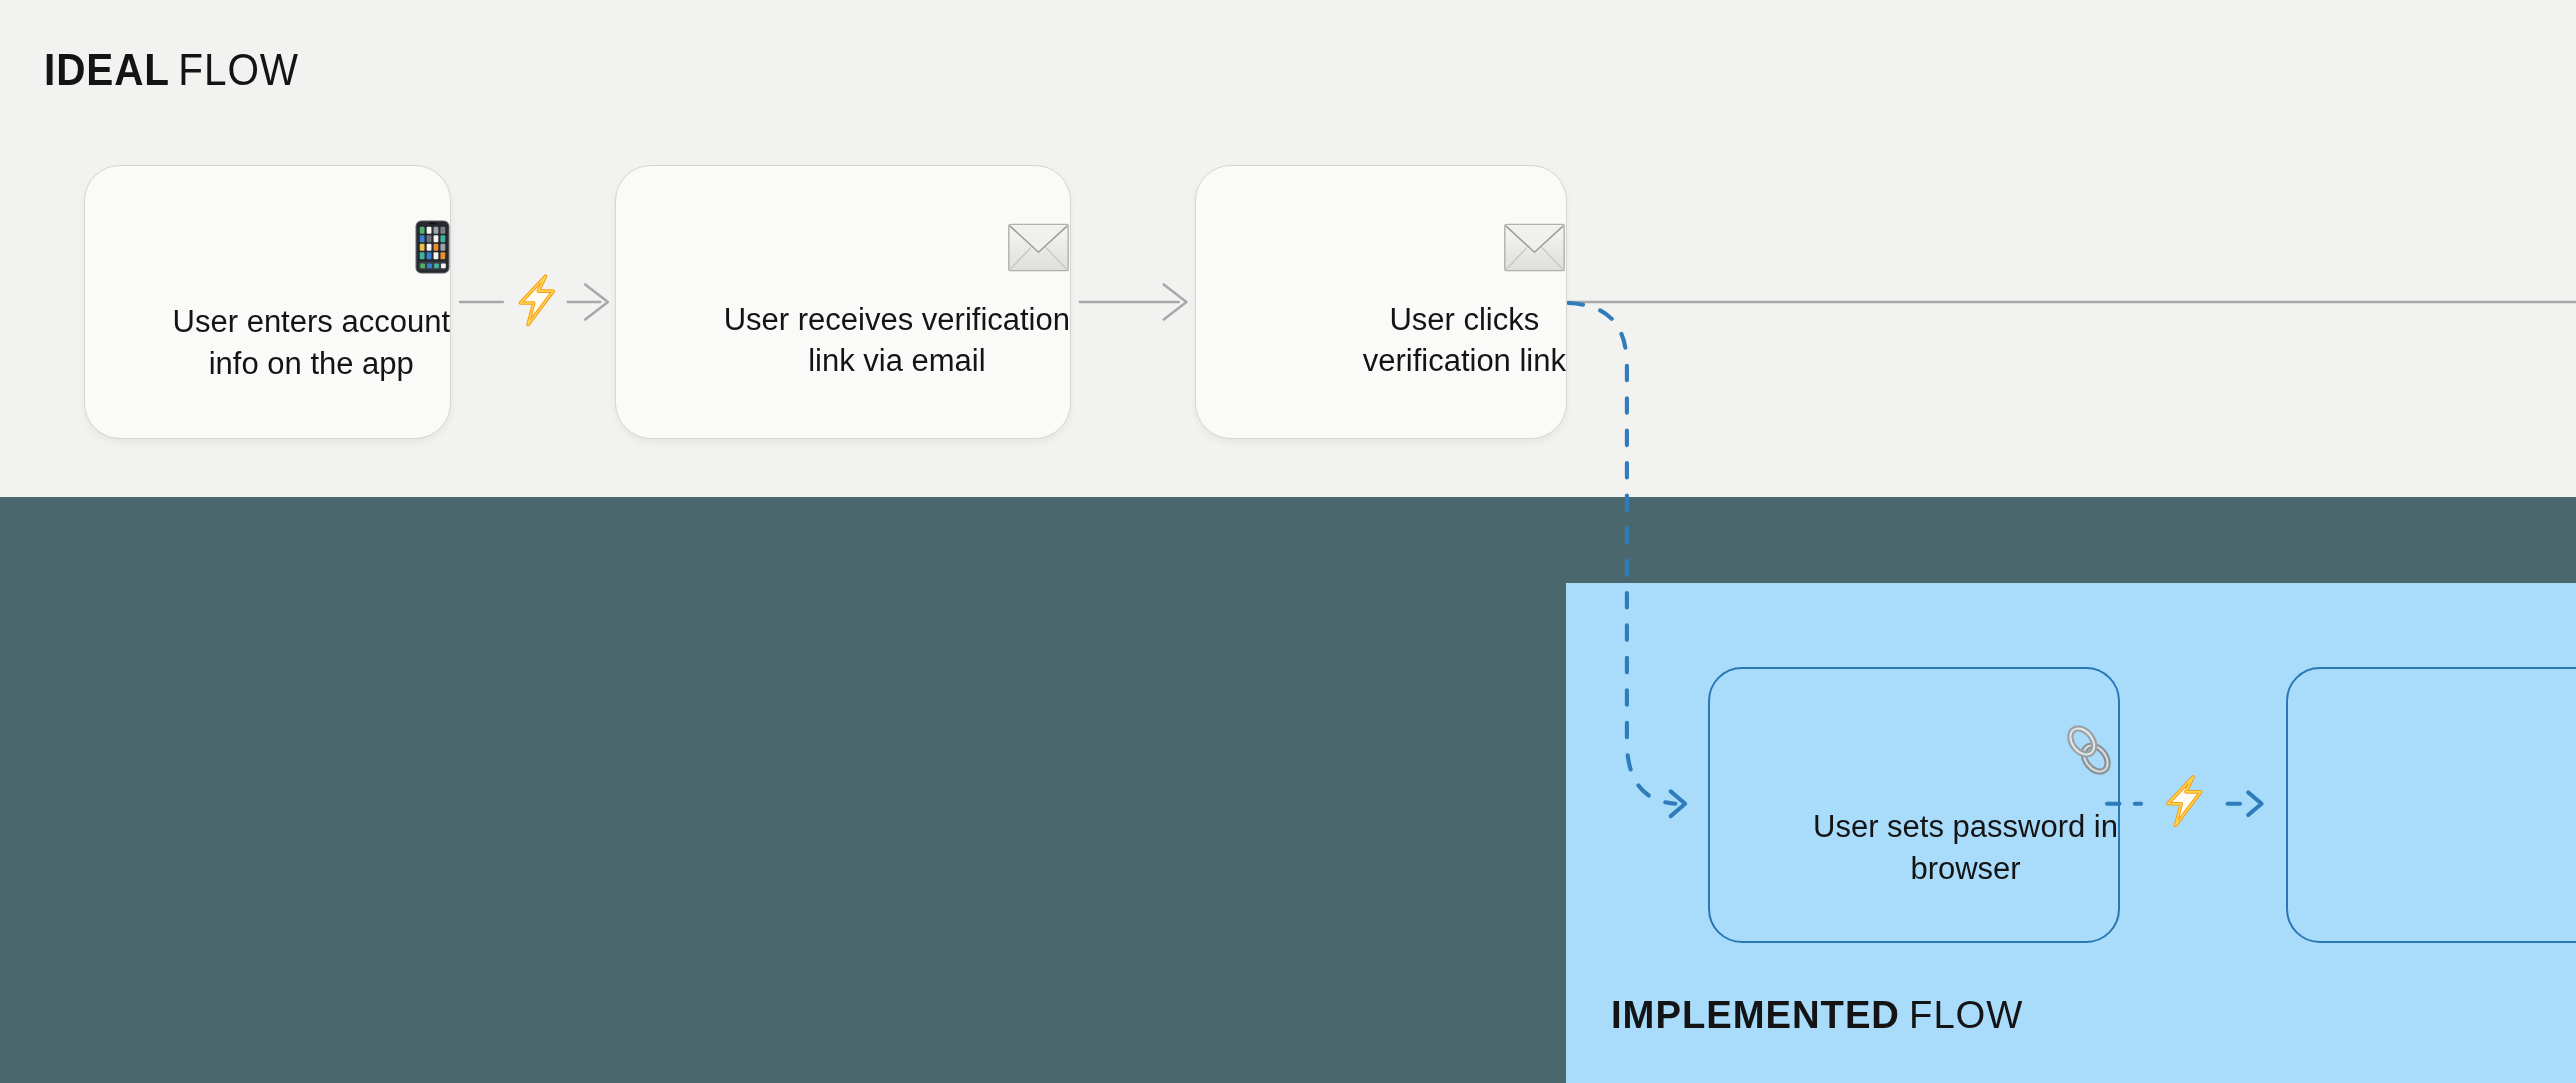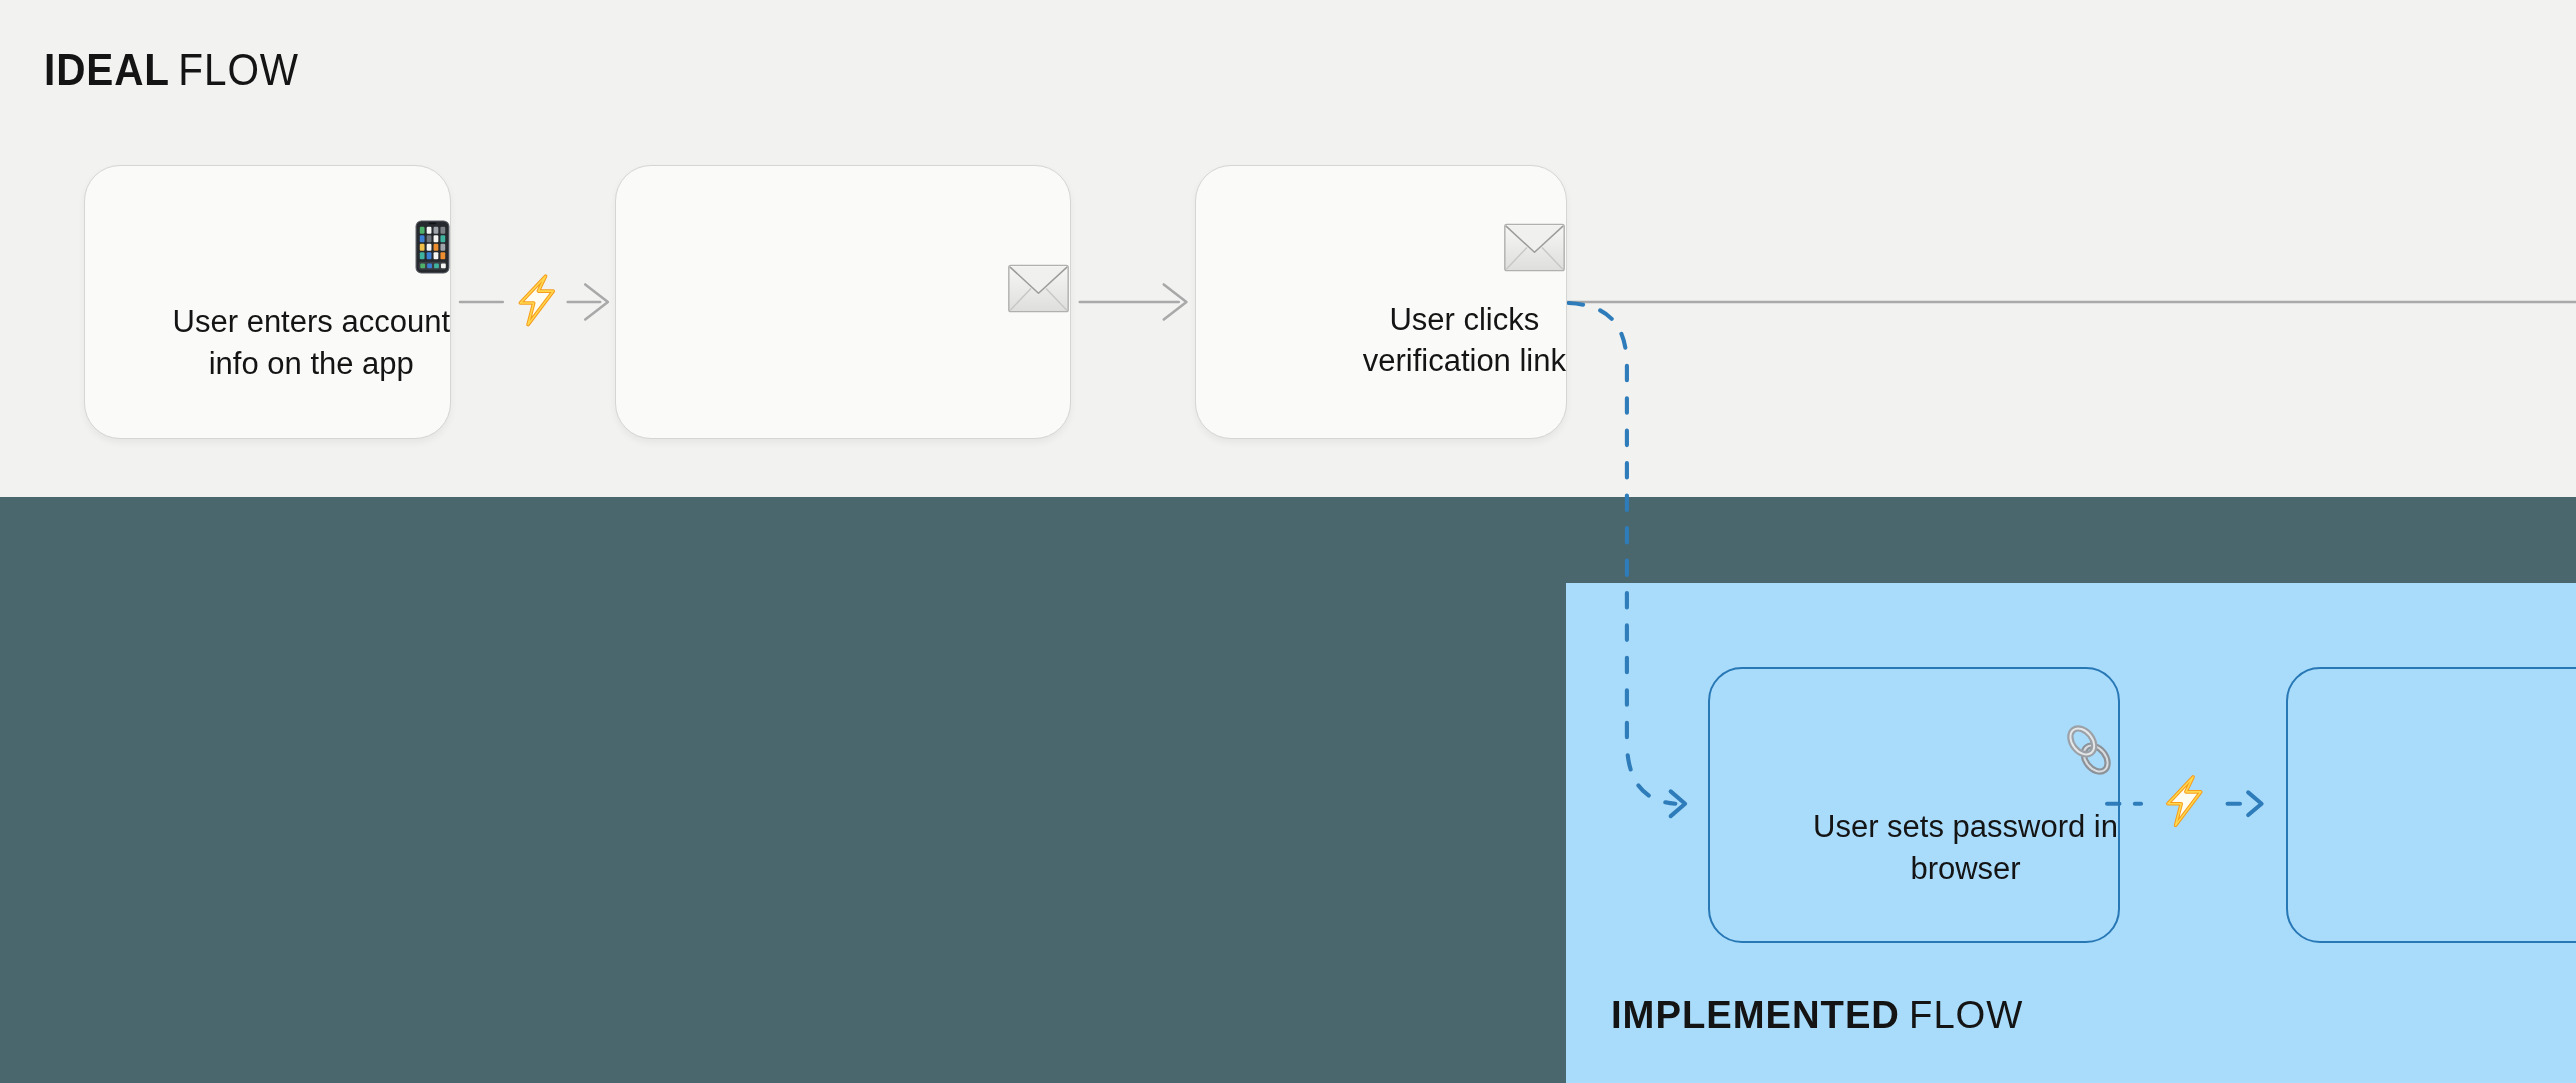--- a/index.html
+++ b/index.html
@@ -127,20 +127,22 @@
   <div class="label">User enters account
 info on the app</div>
 </div>
 
 <div class="card" style="left:615px;top:165px;width:456px;height:274px;">
   <svg class="icon" width="63" height="49" viewBox="0 0 66 52">
     <rect x="1.5" y="1.5" width="63" height="49" rx="2" fill="url(#envGrad)" stroke="#b0b0ae" stroke-width="1.5"></rect>
     <path d="M3 49 L25 26 M63 49 L41 26" stroke="#c7c7c5" stroke-width="1.5" fill="none"></path>
     <path d="M2.5 3 L33 31 L63.5 3" fill="#f0f0ee" stroke="#9c9c9a" stroke-width="1.6" stroke-linejoin="round"></path>
   </svg>
+  <div class="label">User receives verification
+link via email</div>
 </div>
 
 <div class="card" style="left:1195px;top:165px;width:372px;height:274px;">
   <svg class="icon" width="63" height="49" viewBox="0 0 66 52">
     <rect x="1.5" y="1.5" width="63" height="49" rx="2" fill="url(#envGrad)" stroke="#b0b0ae" stroke-width="1.5"></rect>
     <path d="M3 49 L25 26 M63 49 L41 26" stroke="#c7c7c5" stroke-width="1.5" fill="none"></path>
     <path d="M2.5 3 L33 31 L63.5 3" fill="#f0f0ee" stroke="#9c9c9a" stroke-width="1.6" stroke-linejoin="round"></path>
   </svg>
   <div class="label">User clicks
 verification link</div>

